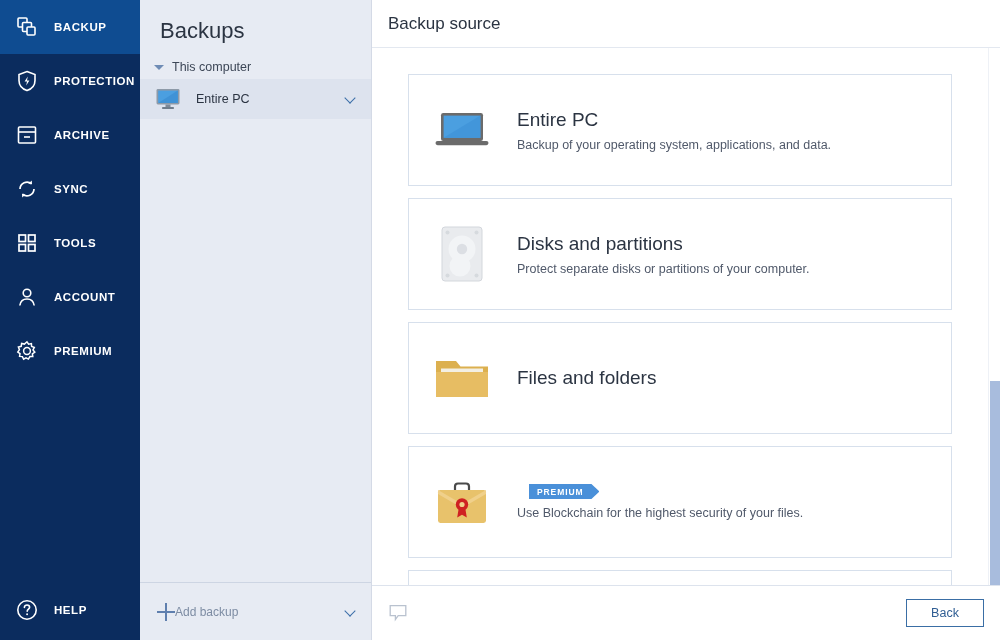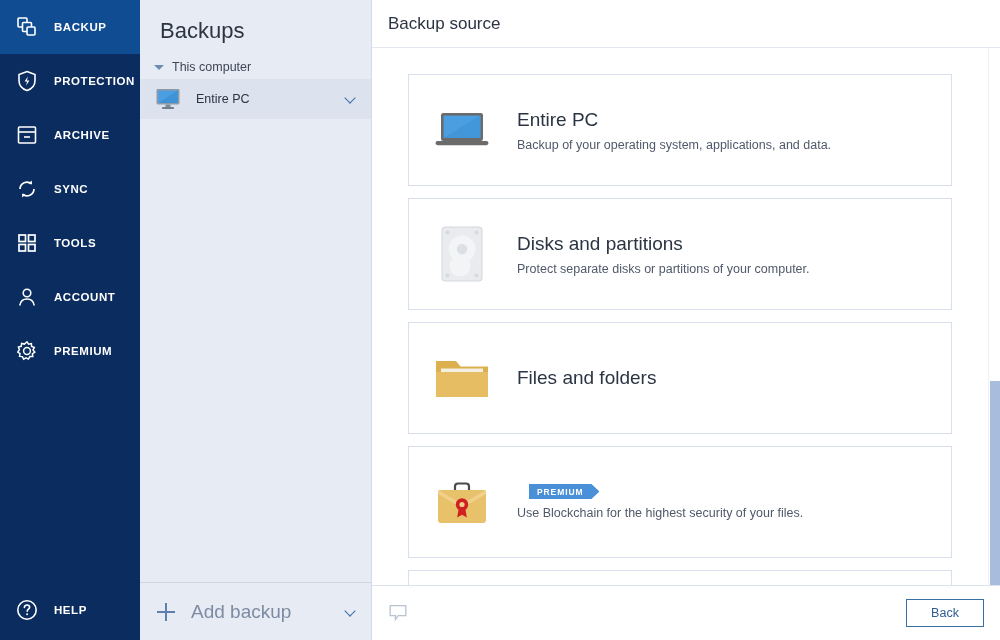--- a/index.html
+++ b/index.html
@@ -125,21 +125,21 @@
   .plus {
     width: 18px; height: 18px; position: relative; flex: 0 0 18px;
     margin-left: 3px;
   }
   .plus::before, .plus::after {
     content:""; position:absolute; background:#5f7fae;
   }
   .plus::before { left: 0; top: 8px; width: 18px; height: 2px; }
   .plus::after { top: 0; left: 8px; height: 18px; width: 2px; }
   .add-label {
-    margin-left: 16px; font-size: 19px; color: #7d8ca3; flex: 1 1 auto;
+    margin-left: 0; font-size: 12px; color: #7d8ca3; flex: 1 1 auto;
   }
 
   
   .main {
     flex: 1 1 auto; height: 640px;
     background: #ffffff;
     display: flex; flex-direction: column;
     position: relative;
     min-width: 0;
   }

